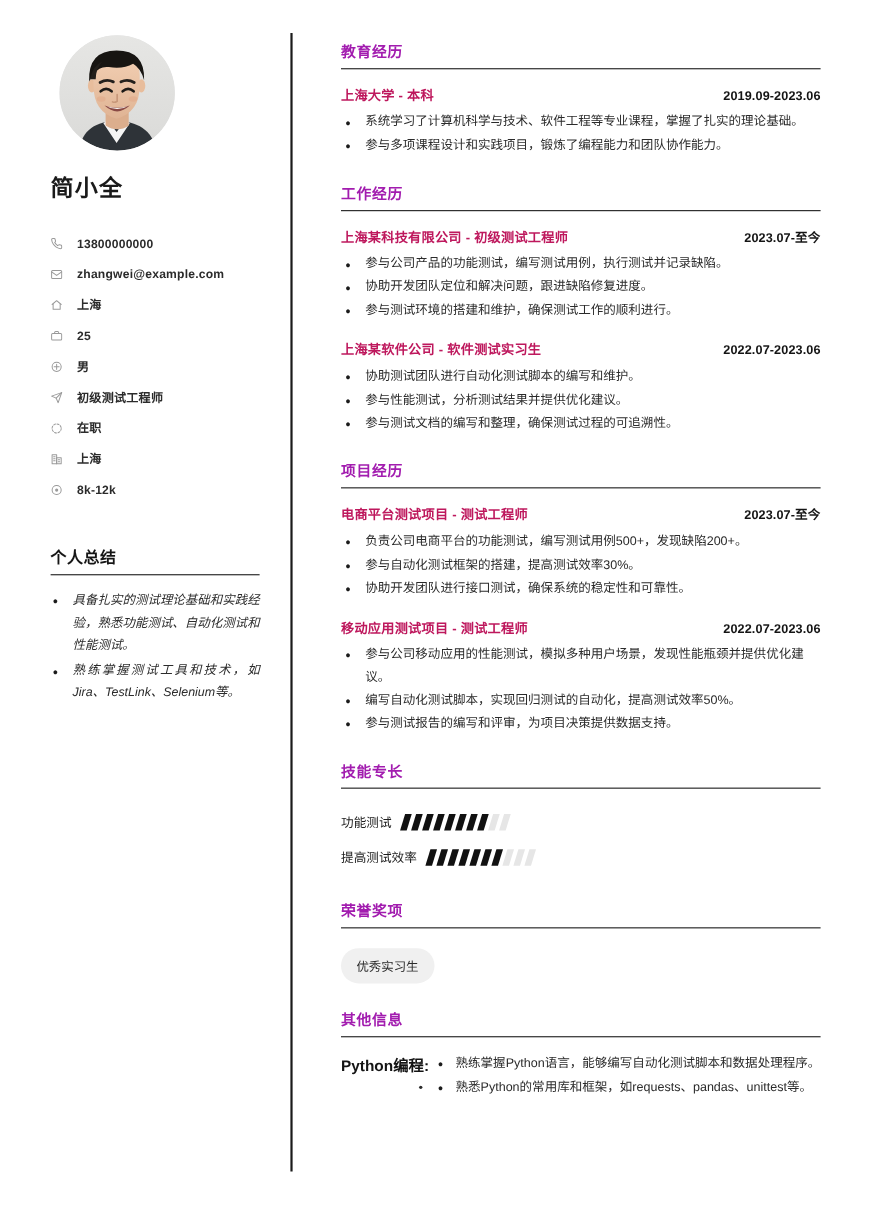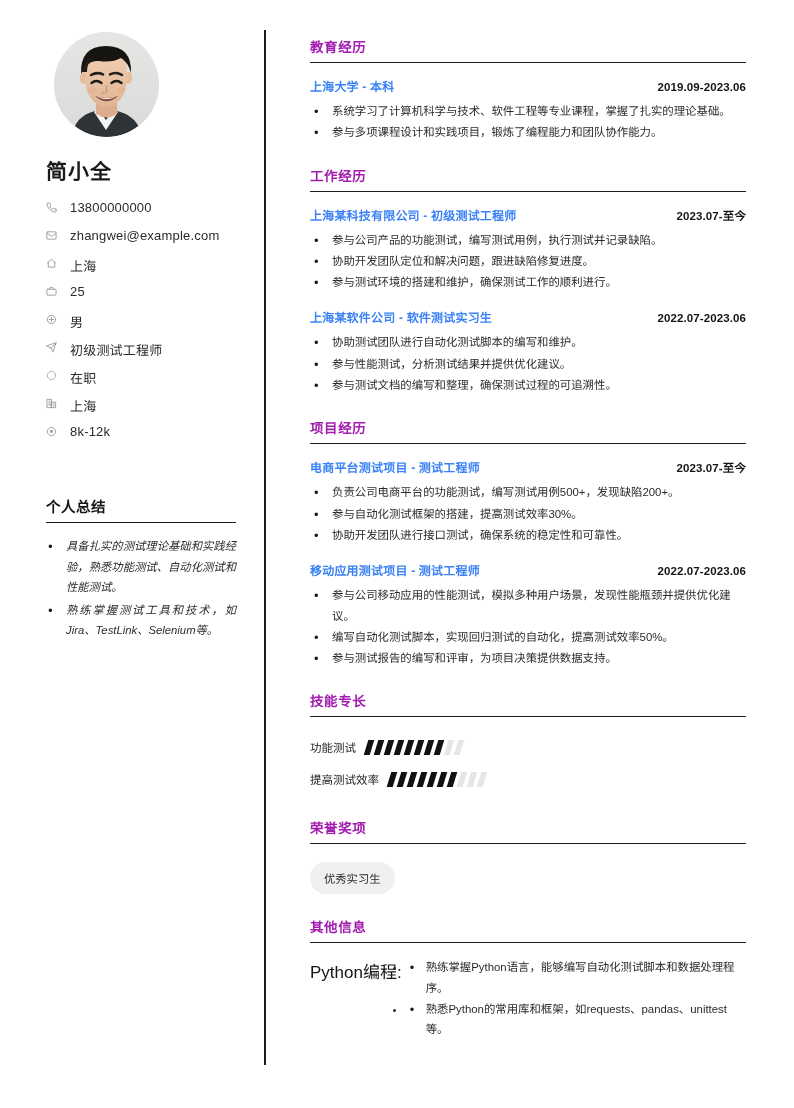--- a/index.html
+++ b/index.html
@@ -53,25 +53,26 @@
     font-weight: bold;
     letter-spacing: 1px;
     color: #1a1a1a;
     margin: 23px 0 0 0;
     line-height: 1.1;
   }
 
   .contact-list { margin-top: 17px; }
   .contact-row {
     display: flex;
-    align-items: flex-start;
+    align-items: flex-end;
     height: 28px;
-    font-size: 13px;
+    font-size: 11px;
     color: #2b2b2b;
     letter-spacing: .2px;
+    font-weight: bold;
   }
   .contact-row .ic {
     width: 17px;
     height: 14px;
     flex: 0 0 17px;
     margin-right: 7px;
     color: #9a9a9a;
     display: flex;
     align-items: center;
   }
@@ -128,21 +129,21 @@
   .entry:last-child { margin-bottom: 2px; }
   .entry-head {
     display: flex;
     justify-content: space-between;
     align-items: baseline;
     margin-bottom: 7px;
   }
   .entry-title {
     font-size: 12px;
     font-weight: bold;
-    color: #3b82f6;
+    color: #be185d;
     letter-spacing: .2px;
   }
   .entry-date {
     font-size: 11.5px;
     font-weight: bold;
     color: #141414;
     white-space: nowrap;
     letter-spacing: .1px;
   }
   .bullets { list-style: none; }
@@ -191,22 +192,22 @@
     background: #f0f0f0;
     border-radius: 16px;
     padding: 8px 14px;
     font-size: 11.3px;
     color: #2b2b2b;
   }
 
   
   .other-row { display: flex; align-items: flex-start; }
   .other-label {
-    font-size: 17px;
-    font-weight: normal;
+    font-size: 14px;
+    font-weight: bold;
     color: #141414;
     white-space: nowrap;
     flex: 0 0 auto;
     padding-top: 1px;
   }
   .other-items { flex: 1; padding-left: 4px; }
   .other-items .bullet { padding-left: 20px; }
 </style>
 </head>
 <body>

